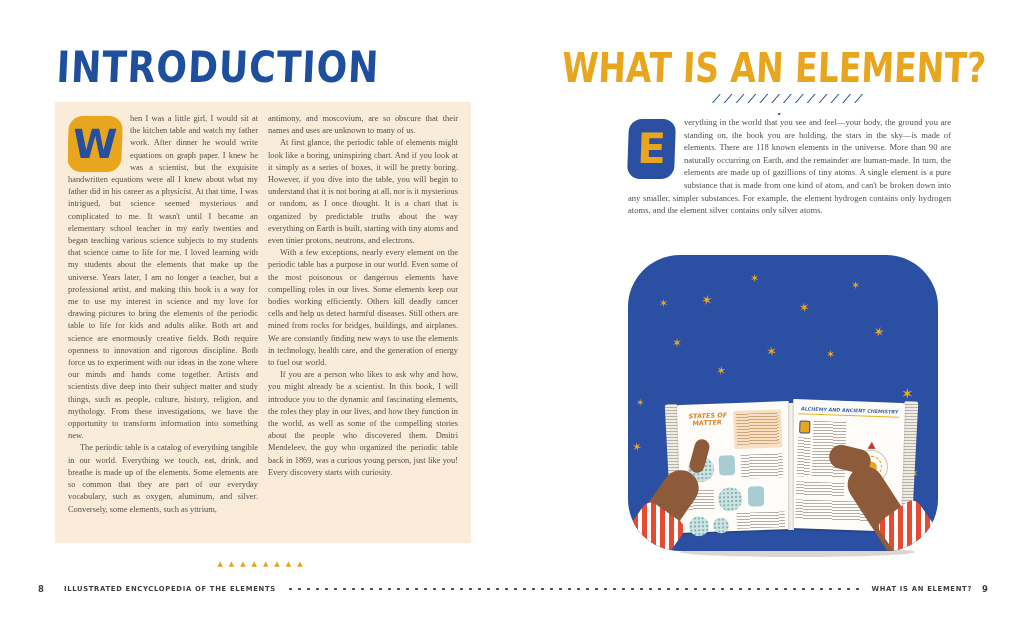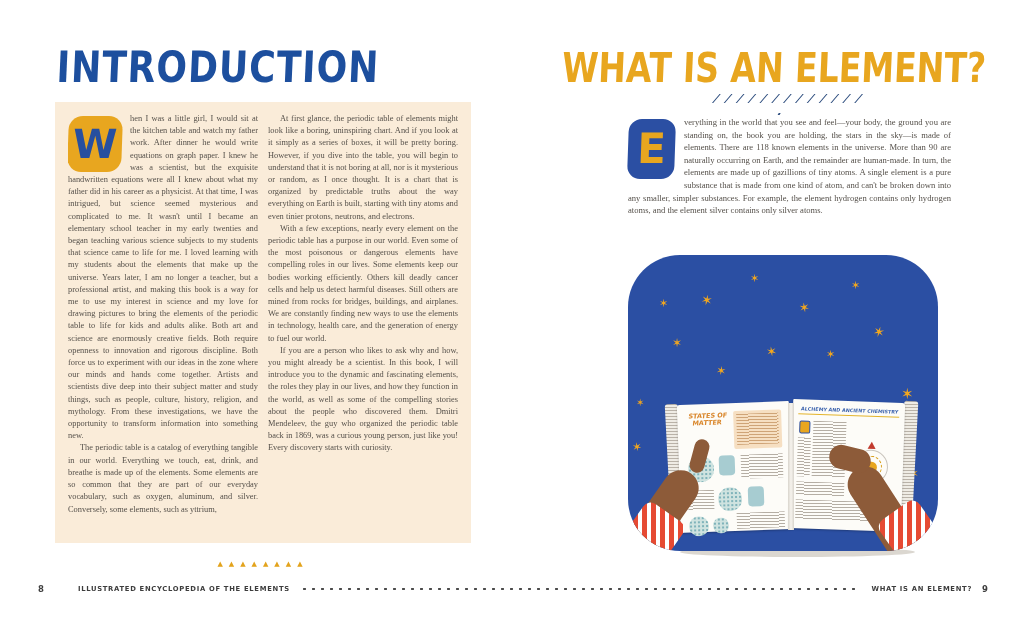--- a/index.html
+++ b/index.html
@@ -142,40 +142,41 @@
     color:#e3a31c; font-size:7px; letter-spacing:6px;
     font-family:"DejaVu Sans",sans-serif;
   }
   .footer {
     position:absolute; left:38px; right:36px; top:584px; height:10px;
     display:flex; align-items:center; gap:10px;
     font-family:"DejaVu Sans",sans-serif; font-weight:bold; color:#3d3d3d;
   }
   .pnum { font-size:8.5px; }
   .flabel { font-size:6.8px; letter-spacing:0.7px; white-space:nowrap; }
-  .flabel.left { margin-left:24px; }
+  .flabel.left { margin-left:10px; }
   .dots { flex:1 1 auto; height:4px;
     background-image:radial-gradient(circle,#4a4a4a 1.1px,transparent 1.3px);
     background-size:9px 4px; background-repeat:repeat-x; background-position:left center; }
 </style>
 </head>
 <body>
 
 <div class="spread">
 
   <div class="title-intro">INTRODUCTION</div>
 
   <div class="cream-box">
     <div class="cols">
       <div class="col">
         <div class="dropcap-w">W</div>
         <p>hen I was a little girl, I would sit at the kitchen table and watch my father work. After dinner he would write equations on graph paper. I knew he was a scientist, but the exquisite handwritten equations were all I knew about what my father did in his career as a physicist. At that time, I was intrigued, but science seemed mysterious and complicated to me. It wasn't until I became an elementary school teacher in my early twenties and began teaching various science subjects to my students that science came to life for me. I loved learning with my students about the elements that make up the universe. Years later, I am no longer a teacher, but a professional artist, and making this book is a way for me to use my interest in science and my love for drawing pictures to bring the elements of the periodic table to life for kids and adults alike. Both art and science are enormously creative fields. Both require openness to innovation and rigorous discipline. Both force us to experiment with our ideas in the zone where our minds and hands come together. Artists and scientists dive deep into their subject matter and study things, such as people, culture, history, religion, and mythology. From these investigations, we have the opportunity to transform information into something new.</p>
         <p class="indent">The periodic table is a catalog of everything tangible in our world. Everything we touch, eat, drink, and breathe is made up of the elements. Some elements are so common that they are part of our everyday vocabulary, such as oxygen, aluminum, and silver. Conversely, some elements, such as yttrium,</p>
       </div>
       <div class="col">
+        <p>antimony, and moscovium, are so obscure that their names and uses are unknown to many of us.</p>
         <p class="indent">At first glance, the periodic table of elements might look like a boring, uninspiring chart. And if you look at it simply as a series of boxes, it will be pretty boring. However, if you dive into the table, you will begin to understand that it is not boring at all, nor is it mysterious or random, as I once thought. It is a chart that is organized by predictable truths about the way everything on Earth is built, starting with tiny atoms and even tinier protons, neutrons, and electrons.</p>
         <p class="indent">With a few exceptions, nearly every element on the periodic table has a purpose in our world. Even some of the most poisonous or dangerous elements have compelling roles in our lives. Some elements keep our bodies working efficiently. Others kill deadly cancer cells and help us detect harmful diseases. Still others are mined from rocks for bridges, buildings, and airplanes. We are constantly finding new ways to use the elements in technology, health care, and the generation of energy to fuel our world.</p>
         <p class="indent">If you are a person who likes to ask why and how, you might already be a scientist. In this book, I will introduce you to the dynamic and fascinating elements, the roles they play in our lives, and how they function in the world, as well as some of the compelling stories about the people who discovered them. Dmitri Mendeleev, the guy who organized the periodic table back in 1869, was a curious young person, just like you! Every discovery starts with curiosity.</p>
       </div>
     </div>
   </div>
 
   <div class="triangles">▲▲▲▲▲▲▲▲</div>
 
   <div class="title-element">WHAT IS AN ELEMENT?</div>

